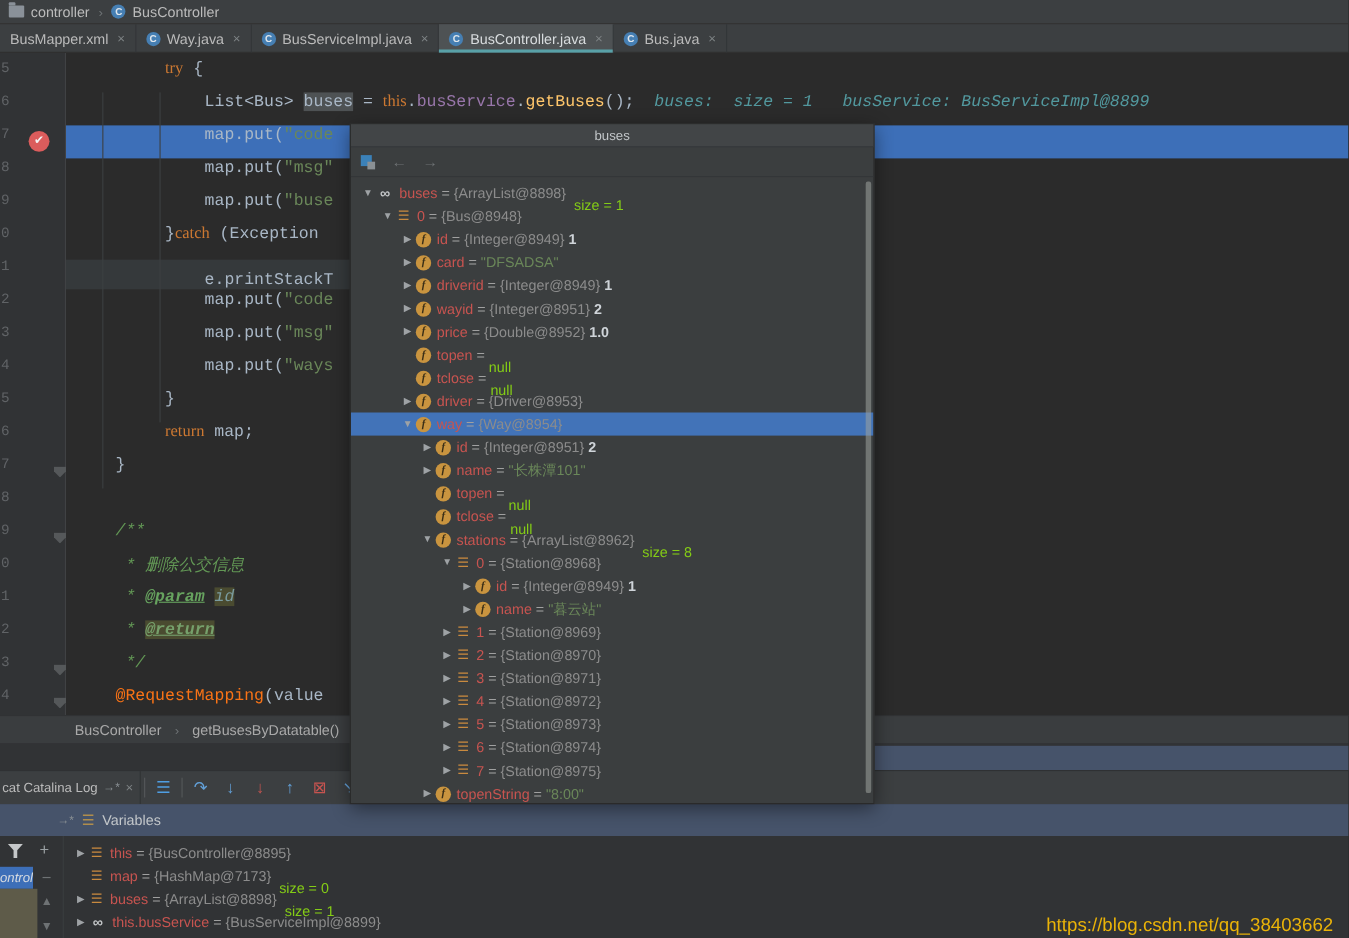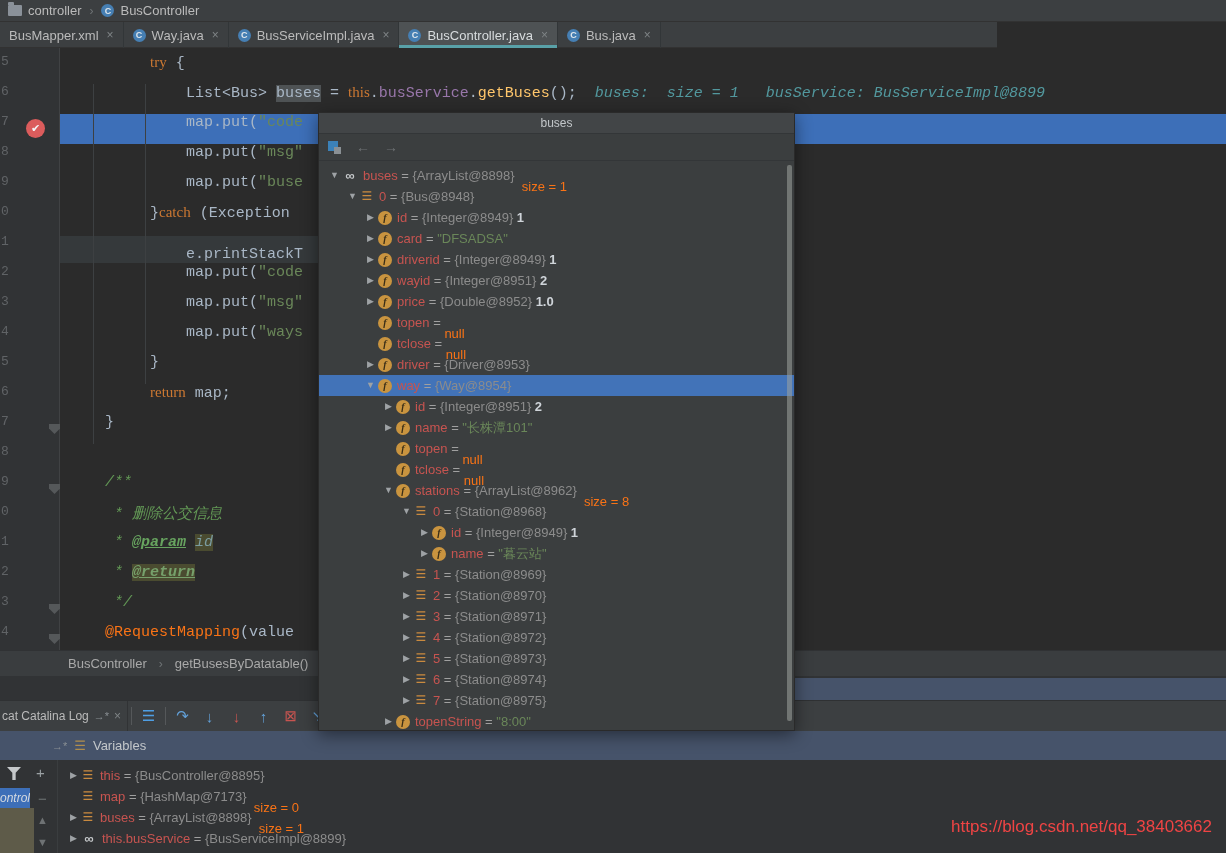--- a/index.html
+++ b/index.html
@@ -13,21 +13,21 @@
              display:flex; align-items:center; gap:6px; padding-left:8px;
              color:#bbbbbb; font-size:13px; }
   .folder-ico { width:14px; height:11px; background:#8a9199; border-radius:1px; position:relative; display:inline-block; }
   .folder-ico::before { content:""; position:absolute; left:0; top:-3px; width:6px; height:3px; background:#8a9199; border-radius:1px 1px 0 0; }
   .crumb-sep { color:#6e7375; font-size:12px; padding:0 2px; }
   .cicon { display:inline-flex; align-items:center; justify-content:center;
            width:13px; height:13px; border-radius:50%; background:#467fb3;
            color:#dfe6ec; font-size:9px; font-weight:bold; font-family:"Liberation Sans",sans-serif; }
 
   
-  .tab-bar { position:absolute; left:0; top:22px; width:997px; height:26px;
+  .tab-bar { position:absolute; left:0; top:22px; width:1226px; height:26px;
              background:#3c3f41; border-bottom:1px solid #323232; display:flex; }
   .tab { display:flex; align-items:center; gap:6px; padding:0 9px; height:26px;
          color:#bbbbbb; font-size:13px; border-right:1px solid #323638; position:relative; cursor:default; }
   .tab.active { background:#4e5254; color:#d8dcde; }
   .tab.active::after { content:""; position:absolute; left:0; right:0; bottom:0; height:3px; background:#59a1a8; }
   .tab .close { color:#7f8486; font-size:12px; margin-left:2px; }
 
   
   .editor { position:absolute; left:0; top:48px; width:1226px; height:602px; background:#2b2b2b; overflow:hidden; }
   .gutter { position:absolute; left:0; top:0; width:60px; height:602px; background:#313335; border-right:1px solid #404244; }
@@ -97,40 +97,40 @@
   .ic-f { display:inline-flex; align-items:center; justify-content:center; flex:0 0 14px;
           width:14px; height:14px; border-radius:50%; background:#c9943f; color:#3a2e17;
           font:bold italic 10px "Liberation Serif",serif; margin-right:5px; }
   .ic-l { color:#c98a3f; font-size:12px; margin-right:5px; flex:0 0 14px; text-align:center; }
   .ic-w { color:#c5c8ca; font-size:13px; font-weight:bold; margin-right:5px; flex:0 0 16px; text-align:center; }
   .seg.n { color:#c75450; }
   .seg.e { color:#a0a0a0; }
   .seg.r { color:#8c8c8c; }
   .seg.num { color:#cfd4d9; font-weight:bold; }
   .seg.str { color:#6a8759; }
-  .seg.w { color:#f97316;margin-top:22px; }
+  .seg.w { color:#84cc16;margin-top:22px; }
 
   
   .popup { position:absolute; left:318px; top:112px; width:477px; height:619px;
            background:#3b3e3f; border:1px solid #2a2a2a; box-shadow:0 4px 16px rgba(0,0,0,.45); z-index:10; }
   .popup-title { height:21px; background:#424547; color:#c3c7ca; font-size:12px;
                  text-align:center; line-height:21px; border-bottom:1px solid #333638; }
   .popup-toolbar { height:27px; display:flex; align-items:center; gap:14px; padding-left:9px;
                    border-bottom:1px solid #333638; }
   .sq-icon { position:relative; width:14px; height:13px; display:inline-block; }
   .sq-icon i { position:absolute; display:block; }
   .sq-icon .big { left:0; top:0; width:10px; height:10px; background:#3b81b8; }
   .sq-icon .small { left:6px; top:6px; width:7px; height:7px; background:#8a9094; }
   .nav-arrow { color:#6e7274; font-size:14px; }
   .popup-rows { position:absolute; left:0; top:50px; right:0; bottom:0; overflow:hidden; }
   .popup-scrollbar { position:absolute; right:2px; top:52px; width:5px; height:556px;
                      background:#9ea29e; opacity:.55; border-radius:2px; z-index:11; }
 
   
-  .watermark { position:absolute; right:14px; bottom:16px; color:#ef4444; font-size:17px; z-index:12; }
+  .watermark { position:absolute; right:14px; bottom:2px; color:#eab308; font-size:17px; z-index:12; }
 </style>
 </head>
 <body>
 
 <div class="screen">
 
   <div class="nav-bar">
     <span class="folder-ico"></span>
     <span>controller</span>
     <span class="crumb-sep">›</span>

